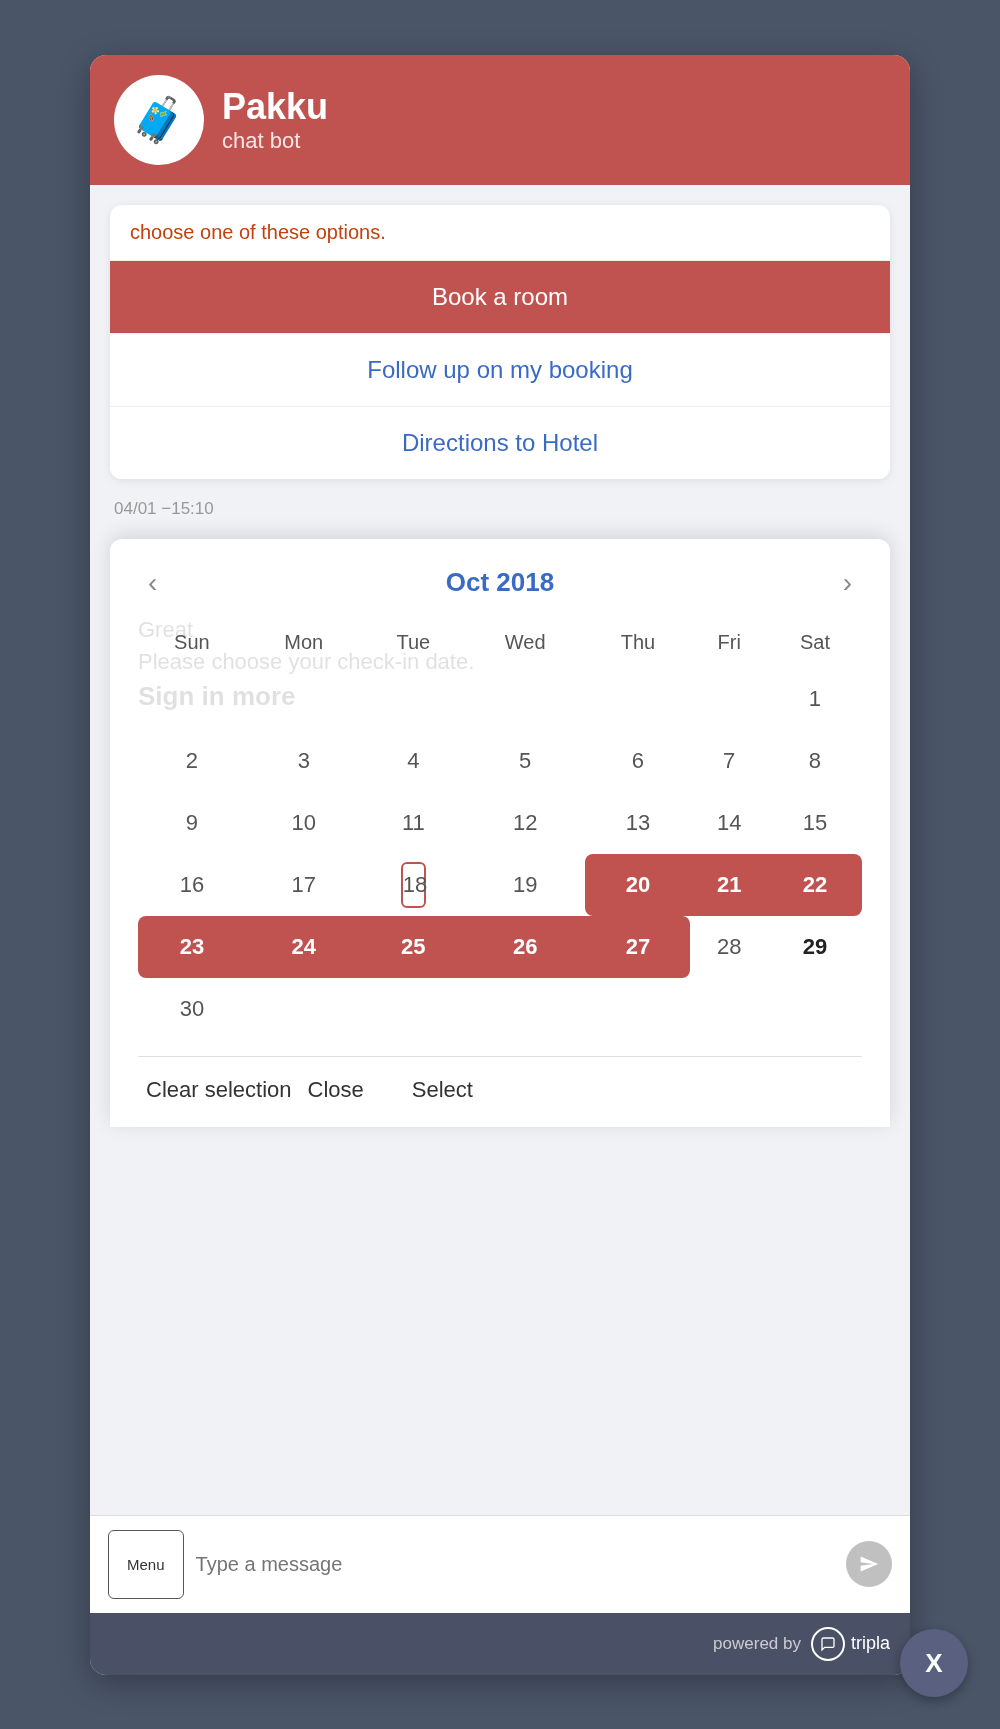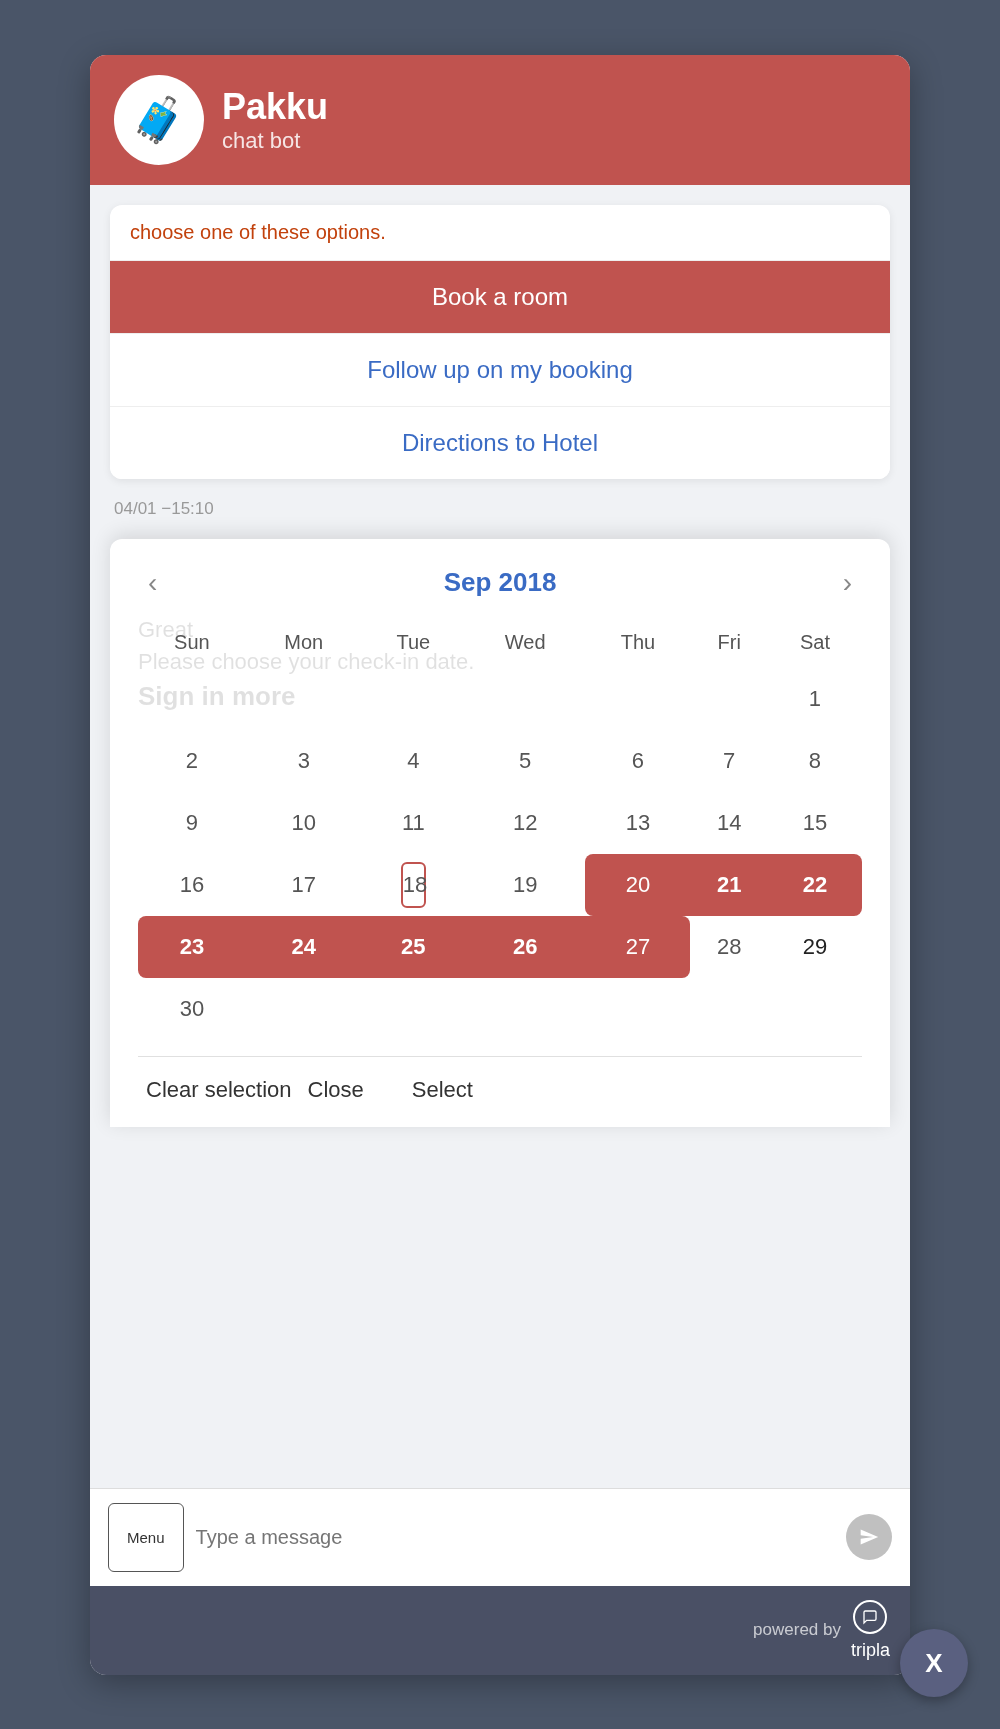--- a/index.html
+++ b/index.html
@@ -191,21 +191,21 @@
     }
     .cal-grid td.today-outline .day-num {
       border: 2px solid #c0534f;
       border-radius: 6px;
       display: inline-block;
       width: 25px;
       line-height: 42px;
       color: #555;
     }
     .cal-grid td.bold-day {
-      font-weight: 400;
+      font-weight: 700;
       color: #222;
       margin-left: 21px;
     }
     .cal-grid td.bold-day.highlighted {
       color: white;
     }
     .cal-separator {
       height: 1px;
       background: #e0e0e0;
       margin: 16px 0;
@@ -282,21 +282,20 @@
     .powered-text {
       color: rgba(255,255,255,0.7);
       font-size: 17px;
     }
     .tripla-logo {
       display: flex;
       align-items: center;
       gap: 6px;
       color: white;
       font-size: 18px;
-      flex-direction: column;
     }
     .tripla-bubble {
       width: 34px;
       height: 34px;
       border: 2.5px solid white;
       border-radius: 50%;
       display: flex;
       align-items: center;
       justify-content: center;
       font-size: 14px;
@@ -351,21 +350,21 @@
     <div class="calendar-overlay">
 
       <div class="cal-ghost-text">
         <div class="cal-ghost-line">Great</div>
         <div class="cal-ghost-line">Please choose your check-in date.</div>
         <div class="cal-ghost-line bold">Sign in more</div>
       </div>
 
       <div class="cal-header">
         <button class="cal-nav-btn">‹</button>
-        <span class="cal-month-title">Sep 2018</span>
+        <span class="cal-month-title">Oct 2018</span>
         <button class="cal-nav-btn">›</button>
       </div>
 
       <table class="cal-grid">
         <thead>
           <tr>
             <th>Sun</th>
             <th>Mon</th>
             <th>Tue</th>
             <th>Wed</th>

